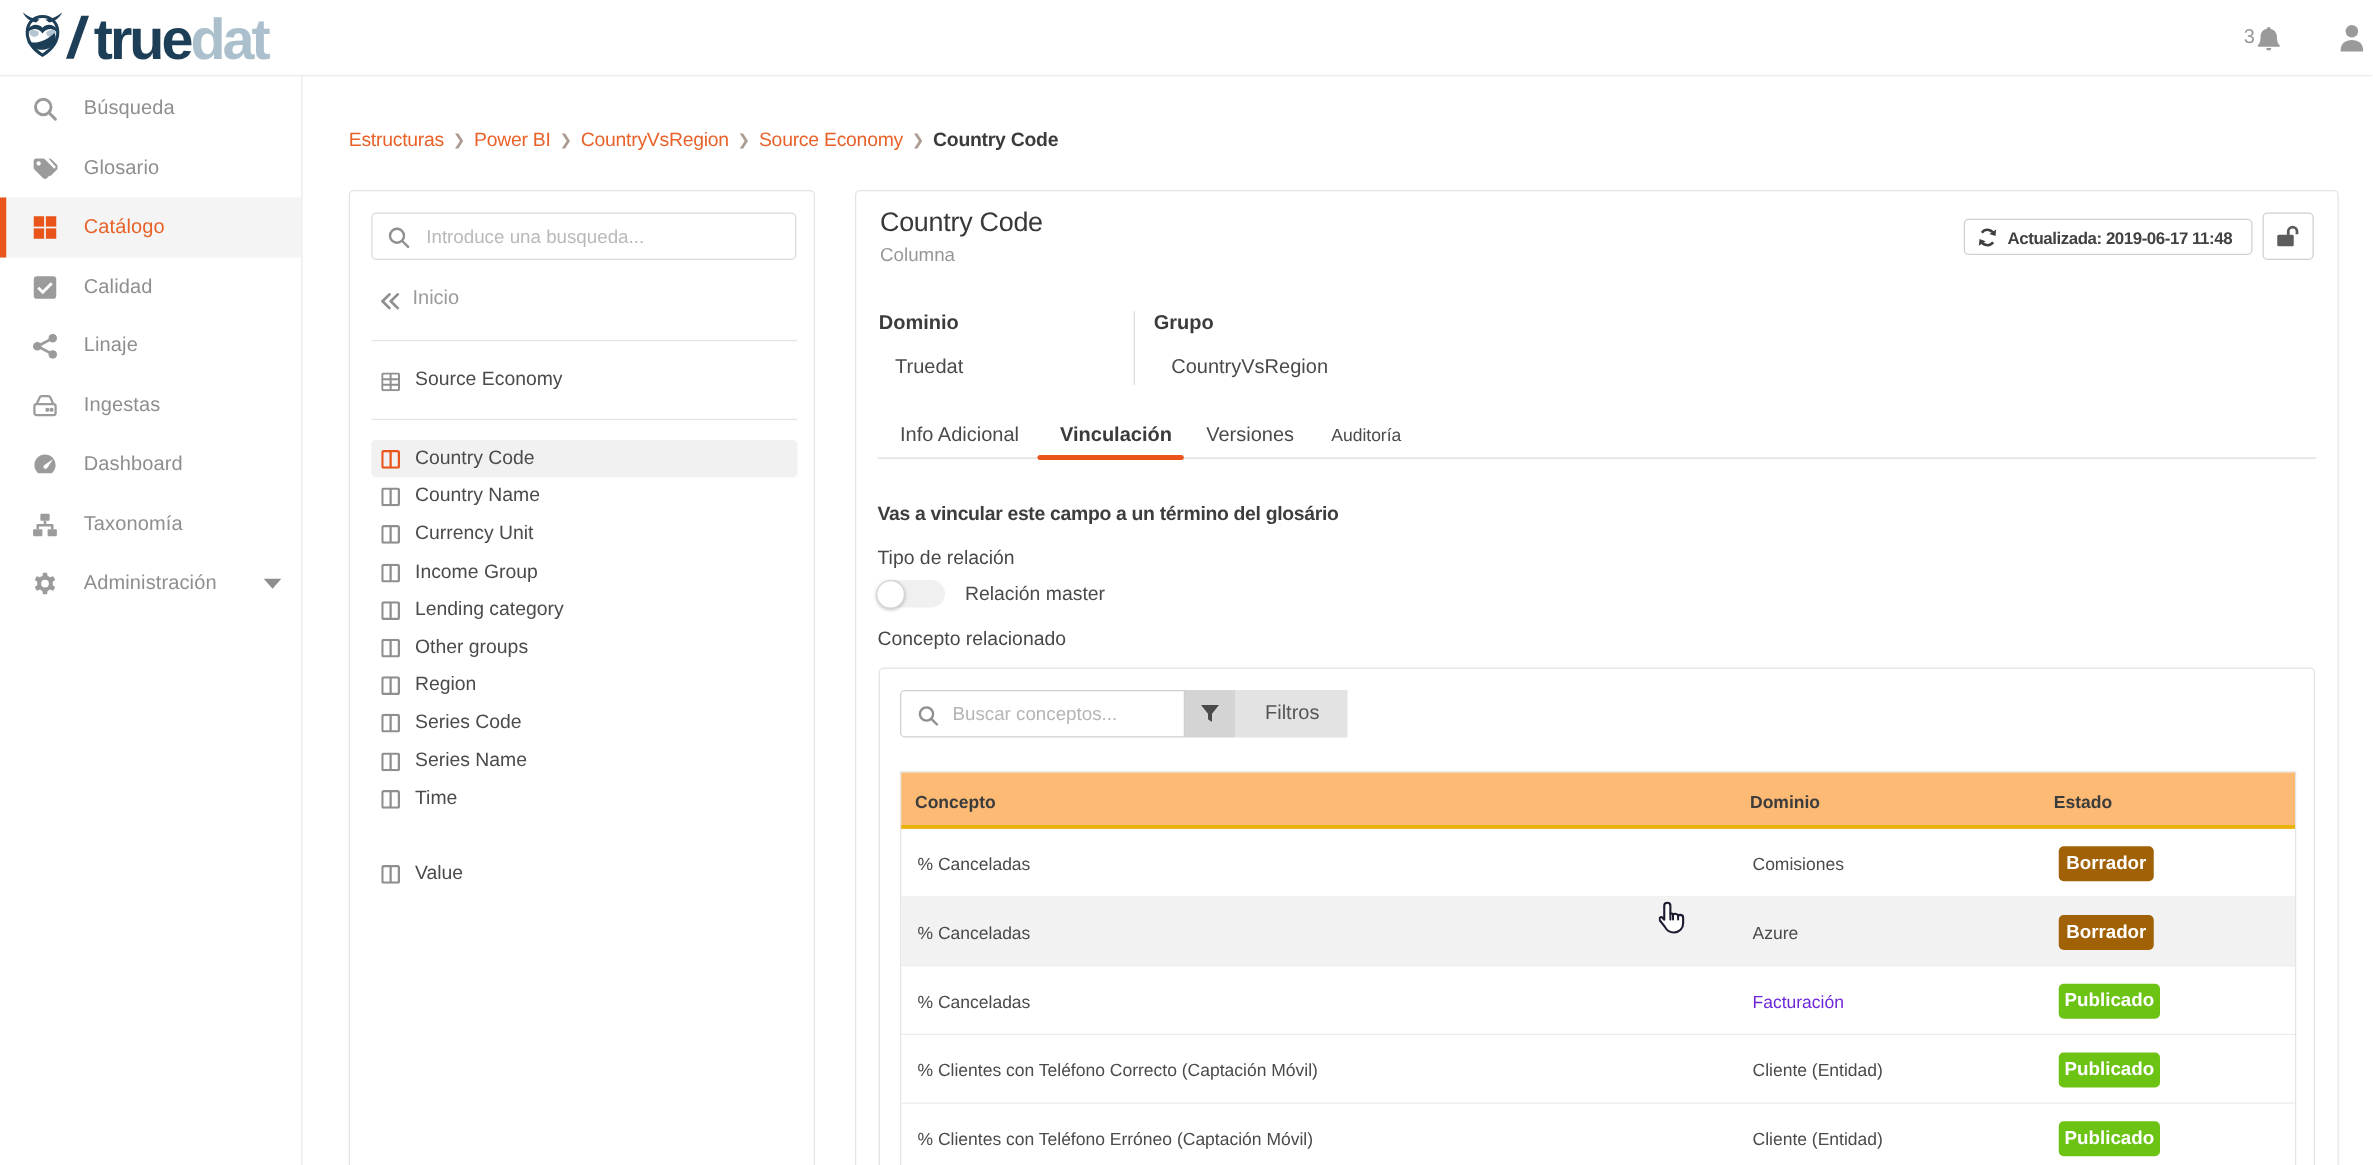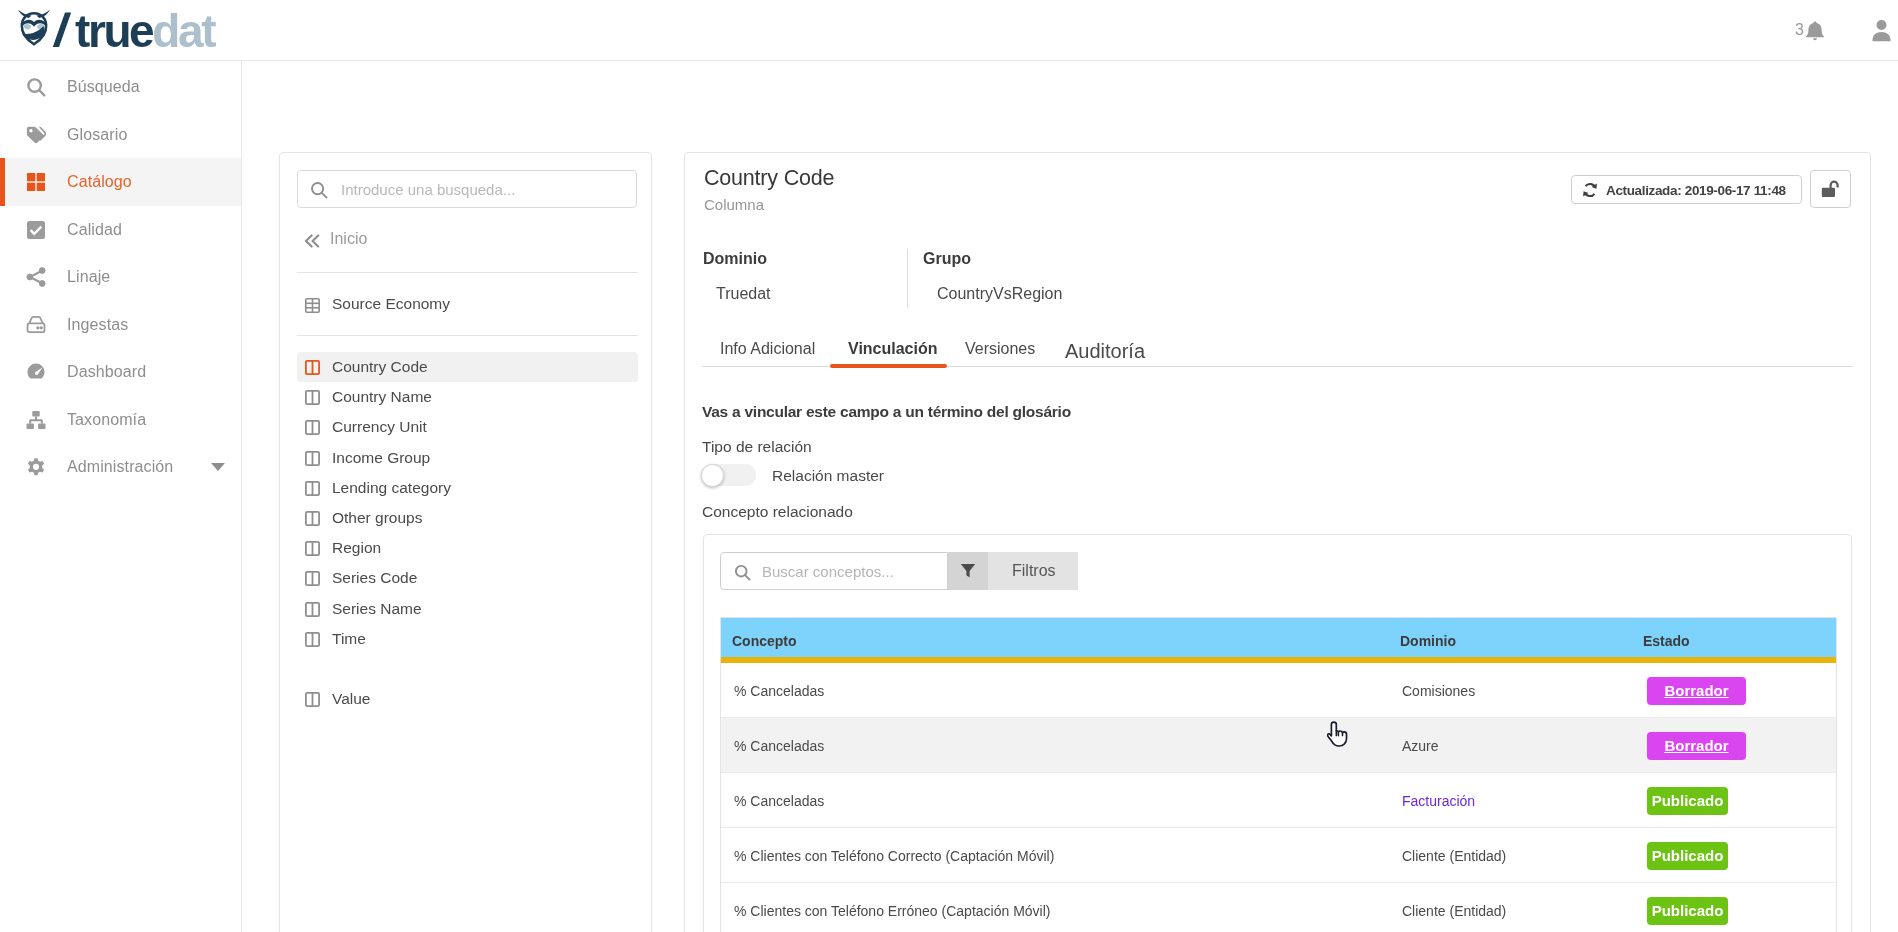--- a/index.html
+++ b/index.html
@@ -39,21 +39,21 @@
   #lsearch .ph { position:absolute; left:43px; top:10px; font-size:15px; color:#b9b9b9; }
   .lrow { position:absolute; left:17px; width:341px;text-align:right; }
   .ldiv { position:absolute; left:17px; width:341px; height:0; border-top:1px solid #e5e5e5; }
   .litem { position:absolute; left:17px; width:341px; height:30px; border-radius:4px; }
   .litem .lic { position:absolute; left:8px; top:8px; width:15px; height:15px; }
   .litem .ltx { position:absolute; left:35px; top:50%; transform:translateY(-50%);
     font-size:15.5px; color:#4b4b4b; white-space:nowrap; }
   .litem.on { background:#f1f1f1; }
   .badge { display:inline-block; height:28px; line-height:28px; border-radius:4px; color:#fff;
     font-weight:bold; font-size:15px; text-align:center; }
-  .b-draft { background:#d946ef; width:99px;text-decoration:underline; }
+  .b-draft { background:#a16207; width:76px; }
   .b-pub { background:#6cc314; width:81px; }
 </style>
 </head>
 <body>
 <div id="page">
   <div id="header">
     <svg class="abs" style="left:17px;top:9px" width="210" height="42" viewBox="0 0 210 42">
 
       <path d="M17,4.2 C9.8,4.2 5.1,9.3 4.8,16.2 C4.5,23.2 8.6,29.8 17,35.2 C25.4,29.8 29.5,23.2 29.2,16.2 C28.9,9.3 24.2,4.2 17,4.2 Z" fill="#fff" stroke="#1d3e57" stroke-width="2.5"></path>
       <path d="M1.2,0.8 C3.4,5.4 7.2,8.3 11.8,8.9 L14.6,6.6 C9.4,6.2 4.8,4.2 1.2,0.8 Z" fill="#1d3e57"></path>
@@ -145,20 +145,21 @@
     <div class="sitem" style="top:382px">
       <svg class="ic" viewBox="0 0 20 20" fill="#9b9b9b">
         <path d="M8.4,1.2 h3.2 l0.5,2.6 c0.7,0.25 1.35,0.6 1.95,1.05 l2.5,-0.85 l1.6,2.8 -2,1.75 c0.06,0.4 0.1,0.8 0.1,1.2 s-0.04,0.8 -0.1,1.2 l2,1.75 -1.6,2.8 -2.5,-0.85 c-0.6,0.45 -1.25,0.8 -1.95,1.05 l-0.5,2.6 h-3.2 l-0.5,-2.6 c-0.7,-0.25 -1.35,-0.6 -1.95,-1.05 l-2.5,0.85 -1.6,-2.8 2,-1.75 c-0.06,-0.4 -0.1,-0.8 -0.1,-1.2 s0.04,-0.8 0.1,-1.2 l-2,-1.75 1.6,-2.8 2.5,0.85 C6.55,4.4 7.2,4.05 7.9,3.8 Z M10,12.9 a3.1,3.1 0 1 0 0,-6.2 a3.1,3.1 0 0 0 0,6.2 Z" fill-rule="evenodd"></path>
       </svg>
       <span class="lbl">Administración</span>
       <svg class="abs" style="left:210px;top:19px" width="16" height="10" viewBox="0 0 16 10" fill="#8e8e8e">
         <path d="M1,1 L15,1 L8,9 Z"></path>
       </svg>
     </div>
   </div>
+  <div id="crumbs">Estructuras<span class="sep">❯</span>Power BI<span class="sep">❯</span>CountryVsRegion<span class="sep">❯</span>Source Economy<span class="sep">❯</span><span class="last">Country Code</span></div>
   <div id="lcard" class="card">
     <div id="lsearch">
       <svg class="abs" style="left:12px;top:10px" width="18" height="18" viewBox="0 0 18 18" fill="none" stroke="#8f8f8f" stroke-width="1.9">
         <circle cx="7.6" cy="7.6" r="5.6"></circle>
           <line x1="11.8" y1="11.8" x2="16.5" y2="16.5" stroke-linecap="round"></line>
       </svg>
       <span class="ph">Introduce una busqueda...</span>
     </div>
     <div class="lrow" style="top:74px;height:28px">
       <svg class="abs" style="left:7px;top:7px" width="16" height="14" viewBox="0 0 16 14" fill="none" stroke="#8f8f8f" stroke-width="2.2" stroke-linecap="round" stroke-linejoin="round">
@@ -278,21 +279,21 @@
     </div>
     <div class="abs" style="left:18px;top:97px;font-size:16px;font-weight:bold;color:#3c3c3c">Dominio</div>
     <div class="abs" style="left:31px;top:132px;font-size:16px;color:#4a4a4a">Truedat</div>
     <div class="abs" style="left:222px;top:96px;width:0;height:59px;border-left:1px solid #dcdcdc"></div>
     <div class="abs" style="left:238px;top:97px;font-size:16px;font-weight:bold;color:#3c3c3c">Grupo</div>
     <div class="abs" style="left:252px;top:132px;font-size:16px;color:#4a4a4a">CountryVsRegion</div>
     <div class="abs" style="left:17px;top:213px;width:1151px;height:0;border-top:1px solid #ddd"></div>
     <span class="abs" style="left:35px;top:187px;font-size:16px;color:#4a4a4a">Info Adicional</span>
     <span class="abs" style="left:163px;top:187px;font-size:16px;font-weight:bold;color:#3b3b3b">Vinculación</span>
     <span class="abs" style="left:280px;top:187px;font-size:16px;color:#4a4a4a">Versiones</span>
-    <span class="abs" style="left:380px;top:187px;font-size:20px;color:#4a4a4a">Auditoría</span>
+    <span class="abs" style="left:380px;top:187px;font-size:14px;color:#4a4a4a">Auditoría</span>
     <div class="abs" style="left:145px;top:211px;width:117px;height:4px;background:#e8541a;border-radius:2px"></div>
     <div class="abs" style="left:17px;top:250px;font-size:15.5px;letter-spacing:-0.25px;font-weight:bold;color:#3d3d3d">Vas a vincular este campo a un término del glosário</div>
     <div class="abs" style="left:17px;top:285px;font-size:15.5px;color:#484848">Tipo de relación</div>
     <div class="abs" style="left:17px;top:311px;width:54px;height:22px;border-radius:11px;background:#f0f0f0">
       <div class="abs" style="left:-1.5px;top:-0.5px;width:23px;height:23px;border-radius:50%;background:#fff;border:1px solid #d6d6d6;box-shadow:0 1px 3px rgba(0,0,0,0.25)"></div>
     </div>
     <div class="abs" style="left:87px;top:314px;font-size:15.5px;color:#4a4a4a">Relación master</div>
     <div class="abs" style="left:17px;top:350px;font-size:15.5px;color:#484848">Concepto relacionado</div>
     <div class="abs" style="left:18px;top:381px;width:1149px;height:575px;border:1px solid #e4e4e4;border-radius:4px">
       <div class="abs" style="left:16px;top:17px;width:228px;height:38px;border:1px solid #cfcfcf;border-radius:4px 0 0 4px">
@@ -304,21 +305,21 @@
       </div>
       <div class="abs" style="left:244px;top:17px;width:40px;height:38px;background:#d4d4d4">
         <svg class="abs" style="left:12px;top:11px" width="16" height="16" viewBox="0 0 16 16" fill="#4a4a4a">
           <path d="M0.8,1 h14.4 l-5.6,7 v6.5 l-3.2,-2.2 v-4.3 Z"></path>
         </svg>
       </div>
       <div class="abs" style="left:284px;top:17px;width:90px;height:38px;background:#e3e3e3">
         <span class="abs" style="left:24px;top:10px;font-size:16px;color:#555">Filtros</span>
       </div>
       <div class="abs" style="left:16px;top:82px;width:1117px;height:321px;border:1px solid #e4e4e4">
-        <div class="abs" style="left:0;top:0;width:1115px;height:45px;background:#7dd3fc;border-bottom:6px solid #eab308">
+        <div class="abs" style="left:0;top:0;width:1115px;height:45px;background:#fdba74;border-bottom:3px solid #eab308">
           <span class="abs" style="left:11px;top:15px;font-size:14px;font-weight:bold;color:#3c3c3c">Concepto</span>
           <span class="abs" style="left:679px;top:15px;font-size:14px;font-weight:bold;color:#3c3c3c">Dominio</span>
           <span class="abs" style="left:922px;top:15px;font-size:14px;font-weight:bold;color:#3c3c3c">Estado</span>
         </div>
         <div class="abs" style="left:0;top:45px;width:1115px;height:55px;border-bottom:1px solid #ececec">
           <span class="abs" style="left:13px;top:20px;font-size:14px;color:#4a4a4a">% Canceladas</span>
           <span class="abs" style="left:681px;top:20px;font-size:14px;color:#4a4a4a">Comisiones</span>
           <span class="abs badge b-draft" style="left:926px;top:14px">Borrador</span>
         </div>
         <div class="abs" style="left:0;top:100px;width:1115px;height:55px;border-bottom:1px solid #ececec;background:#f2f2f2">

